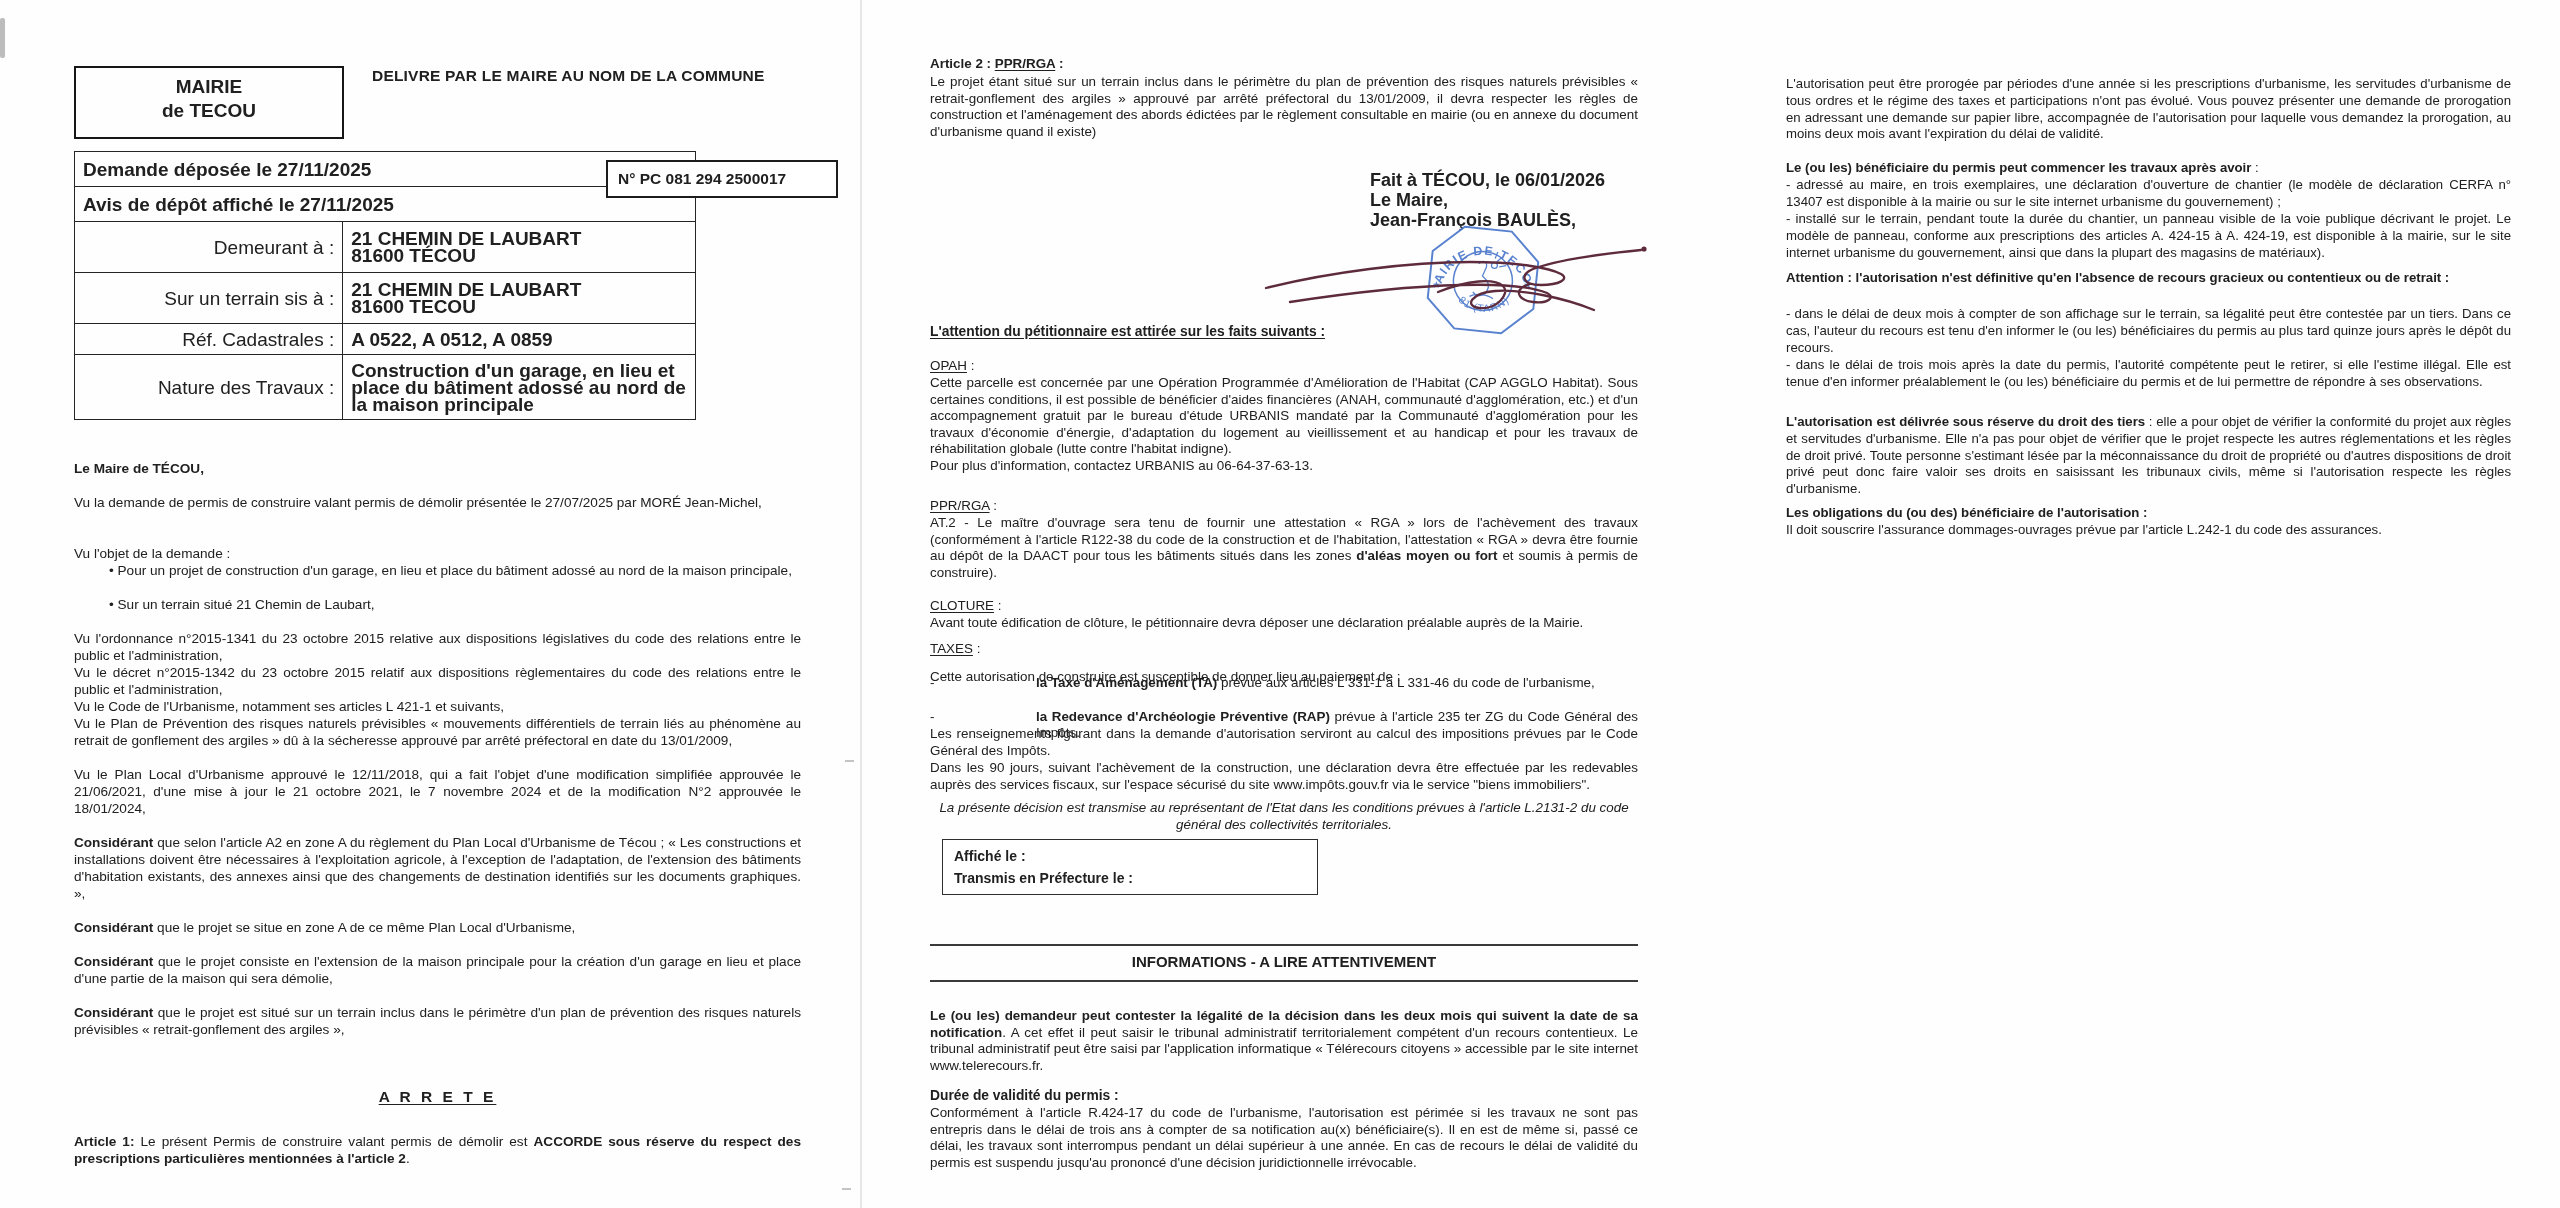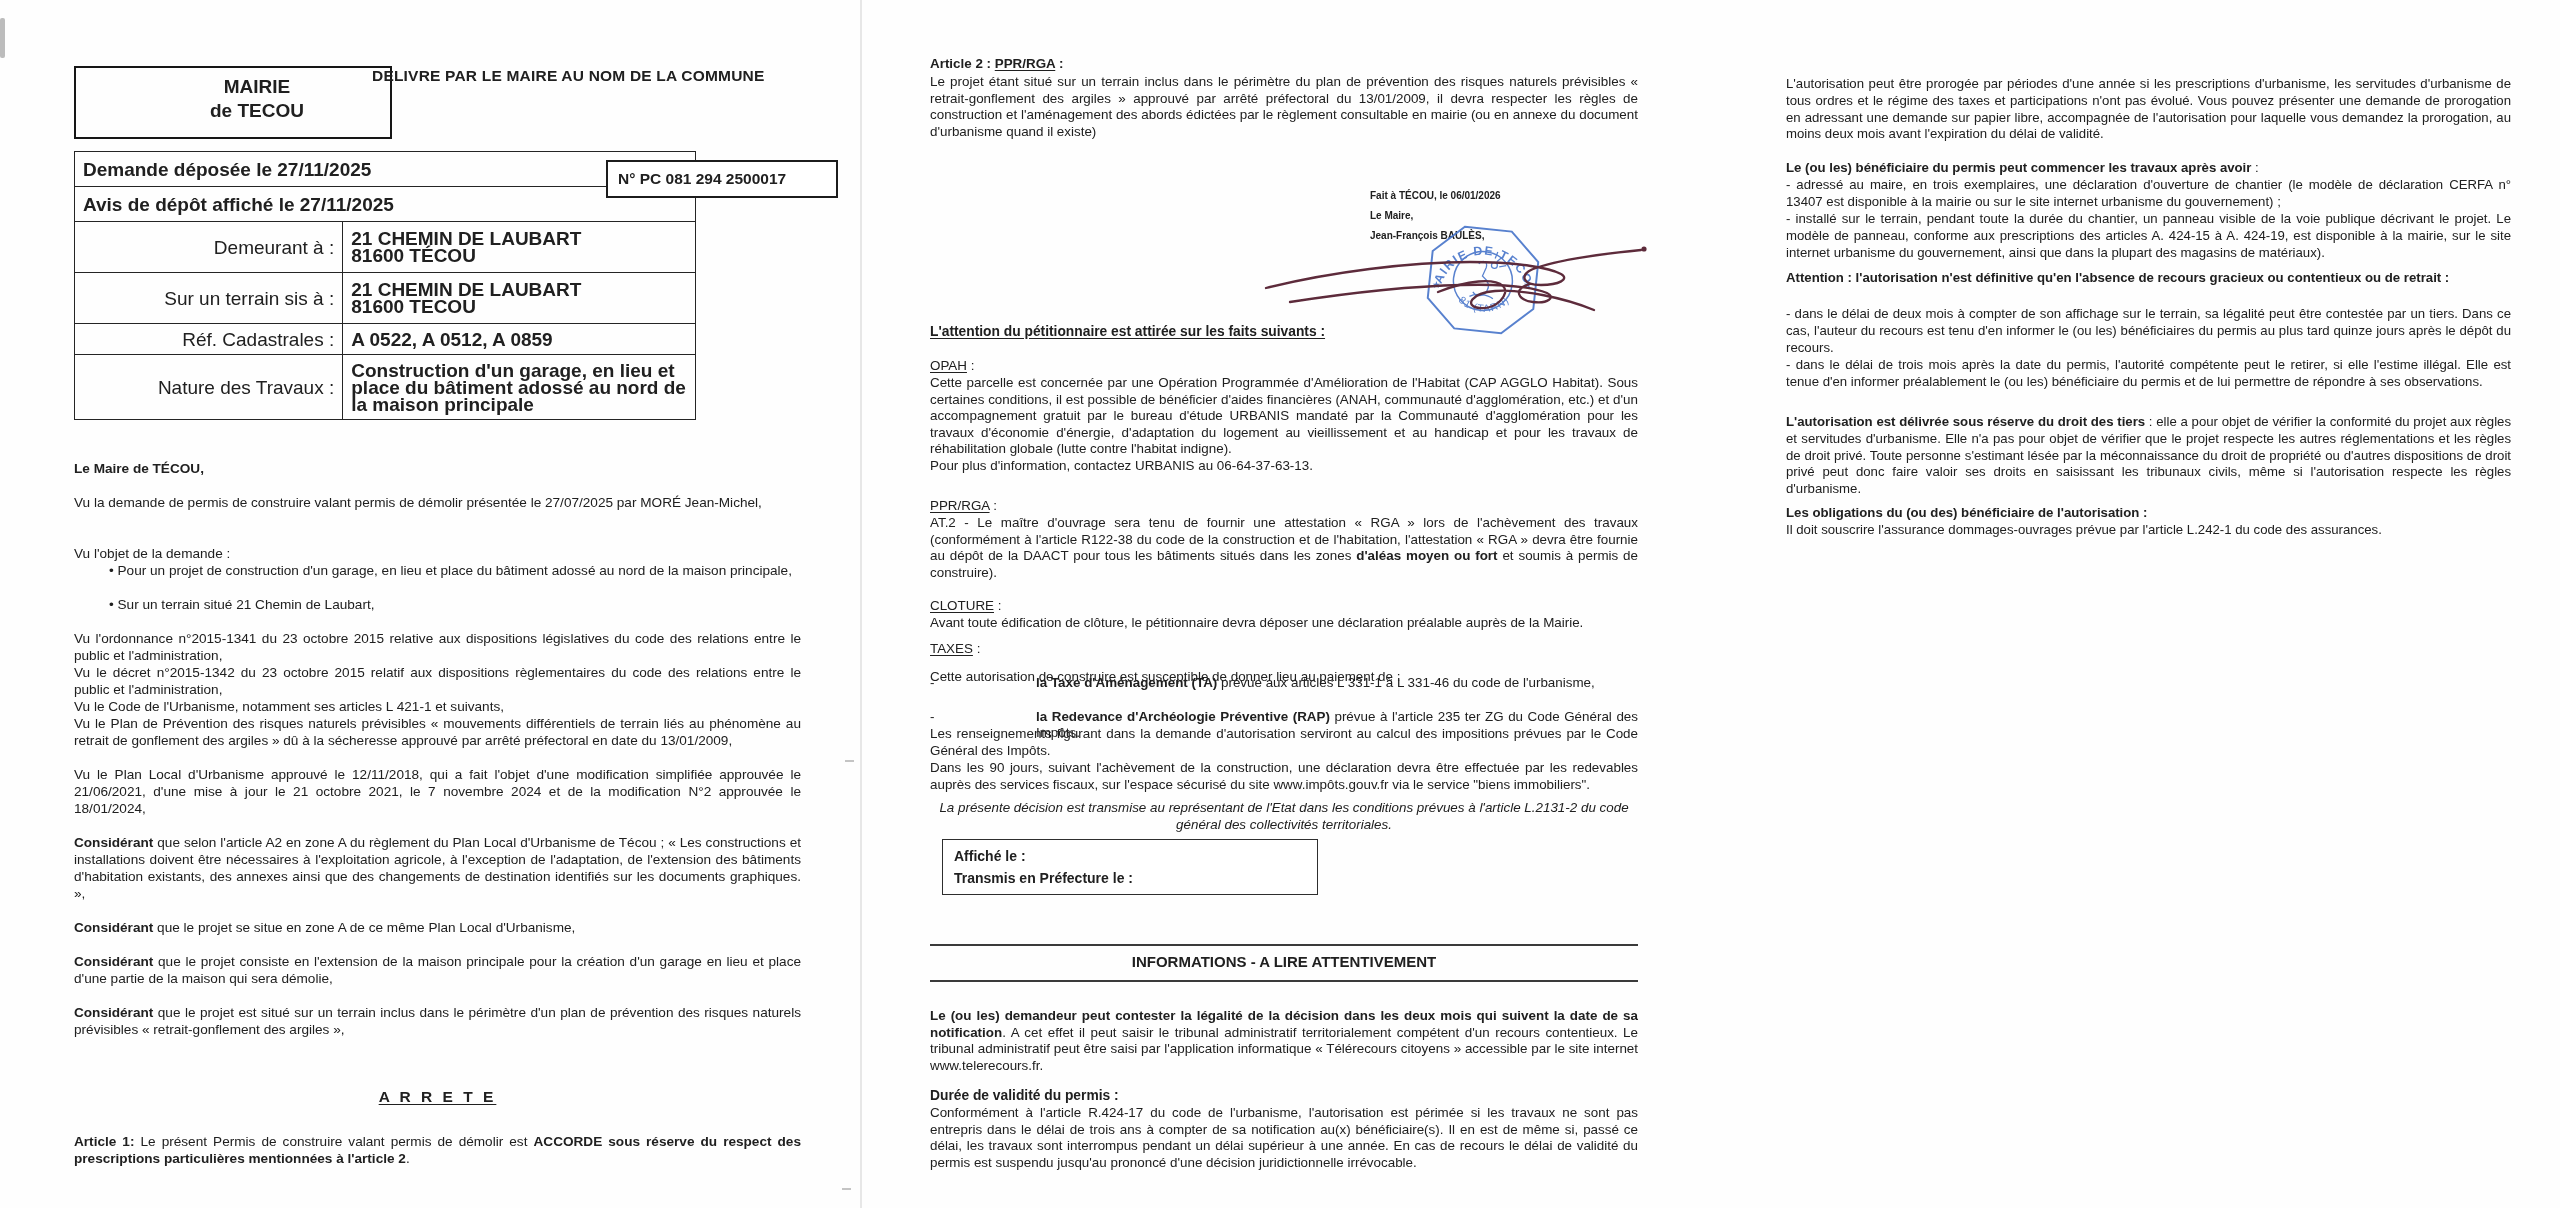--- a/index.html
+++ b/index.html
@@ -22,21 +22,21 @@
   table.info{border-collapse:collapse;width:622px;font-size:19px;}
   table.info td{border:1.6px solid #242424;vertical-align:middle;padding:3px 8px;}
   td.lbl{width:218px;text-align:right;font-weight:normal;}
   td.val{font-weight:bold;}
   td.full{font-weight:bold;}
   .bullet{margin-left:48px;text-indent:-13px;}
   .arrete{width:100%;text-align:center;font-size:15.5px;letter-spacing:3px;}
 
   
   .col-mid{left:930px;width:708px;font-size:13.4px;line-height:16.6px;}
-  .fait{font-weight:bold;font-size:10px;line-height:20px;margin-top:16px;}
+  .fait{font-weight:bold;font-size:18px;line-height:20px;}
   .aff-box{border:1.6px solid #2e2e2e;width:352px;padding:5px 11px;font-weight:bold;
            font-size:14px;line-height:22px;background:#fff;}
   .banner{border-top:2px solid #3a3a3a;border-bottom:2px solid #3a3a3a;width:100%;
           text-align:center;font-weight:bold;font-size:15px;padding:8px 0 9px 0;}
   .centered-note{text-align:center;font-style:italic;}
   .tax-item{position:relative;}
   .tax-item .dash{position:absolute;left:0;top:0;}
   .tax-item .tx{display:block;margin-left:106px;text-align:justify;}
 
   
@@ -53,21 +53,21 @@
 
 <div class="page">
 
   <div class="fold"></div>
   <div class="smudge"></div>
   <div class="dash-art" style="left:845px;top:760px;"></div>
   <div class="dash-art" style="left:842px;top:1188px;"></div>
 
   <div class="col col-left">
 
-    <div class="abs mairie-box" style="left:0;top:66px;padding-left:48px;">
+    <div class="abs mairie-box" style="left:0;top:66px;">
       <div>MAIRIE</div>
       <div>de TECOU</div>
     </div>
 
     <div class="abs" style="left:298px;top:64px;width:478px;">
       <div class="doc-title2">DELIVRE PAR LE MAIRE AU NOM DE LA COMMUNE</div>
     </div>
 
     <table class="info abs" style="left:0;top:151px;">
       <tbody>

